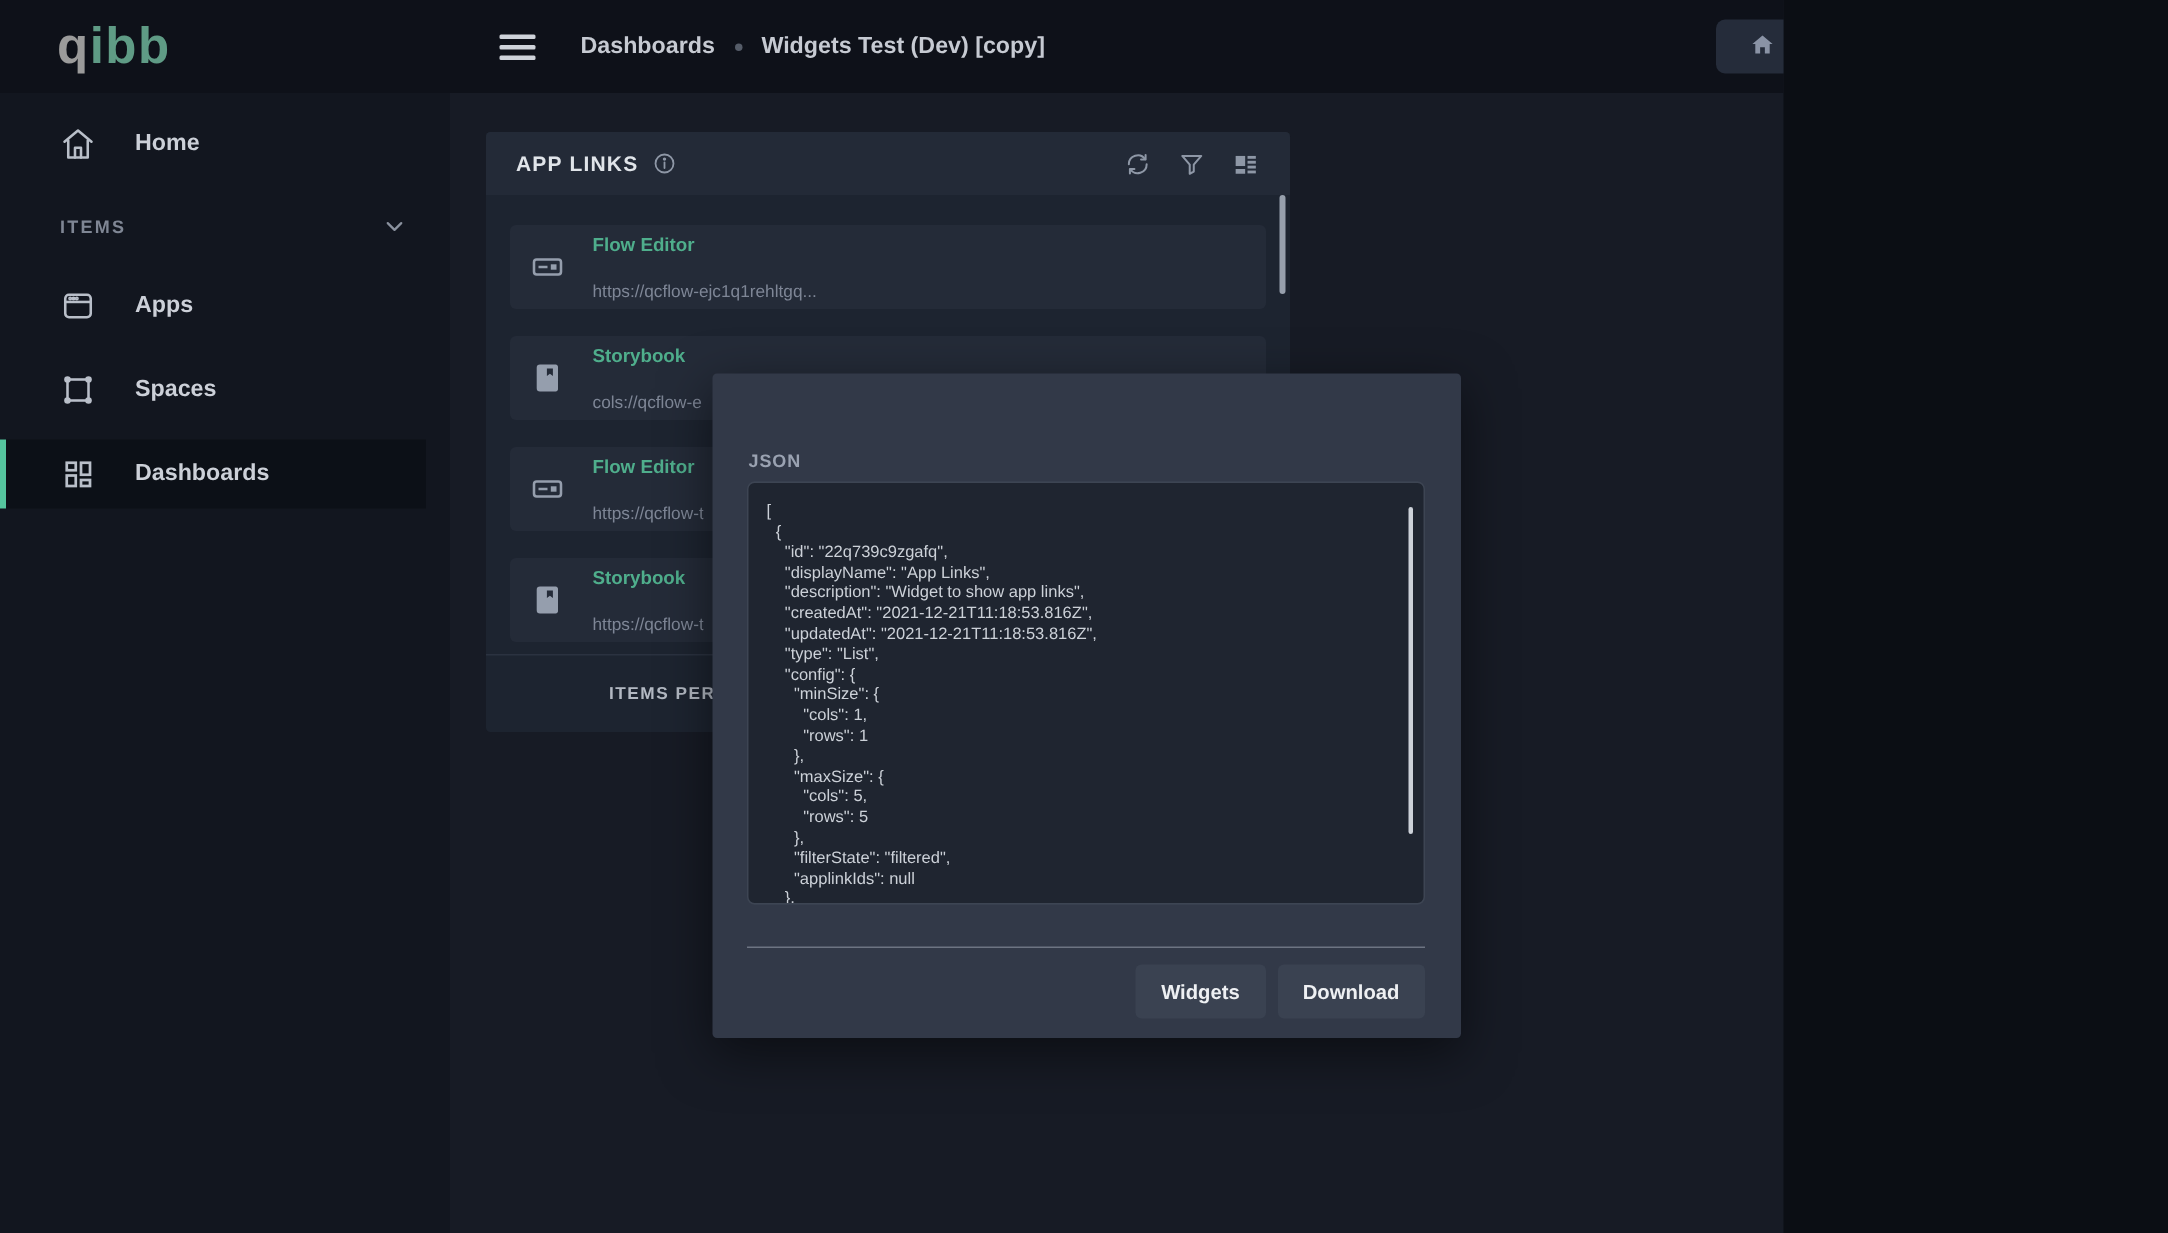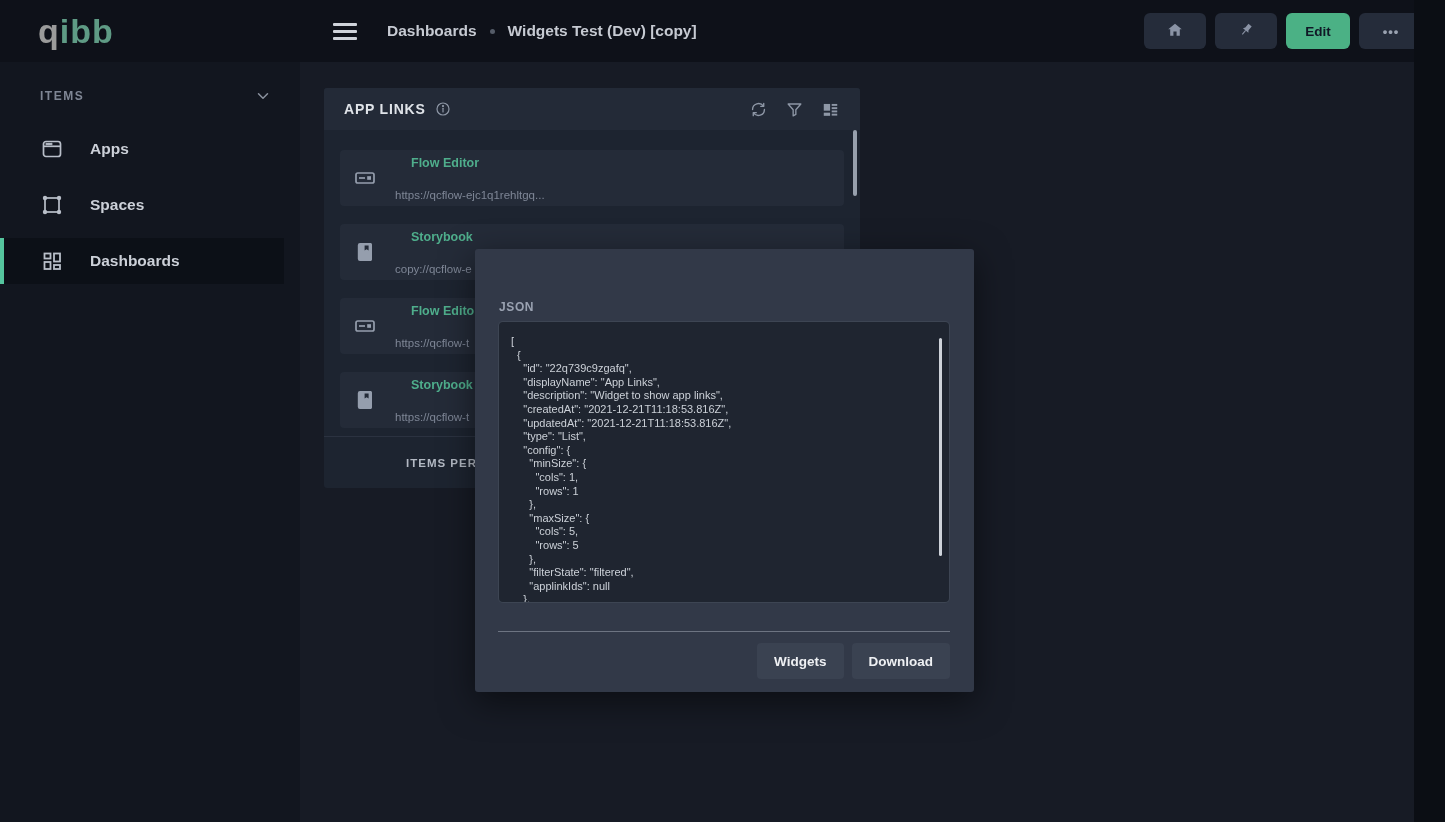--- a/index.html
+++ b/index.html
@@ -1,18 +1,18 @@
 <!DOCTYPE html>
 <html><head>
 <meta charset="utf-8">
 <style>
   * { margin:0; padding:0; box-sizing:border-box; }
   html,body { background:#0b0e14; }
   .stage {
-    position:relative; width:1414px; height:822px; overflow:hidden;
+    position:relative; width:1189px; height:822px; overflow:hidden;
     background:#171b25; font-family:"Liberation Sans", sans-serif;
   }
   
   .sidebar { position:absolute; left:0; top:0; width:300px; height:822px; background:#12161f; }
   .logo-area { height:62px; background:#0e1119; display:flex; align-items:center; padding-left:38px; cursor:pointer; }
   .logo { font-size:34px; font-weight:700; letter-spacing:1px; line-height:1; }
   .logo-q { color:#9b9b9b; }
   .logo-ibb { color:#5f9b85; }
   .nav-item {
     display:flex; align-items:center; height:42px; padding-left:40px; color:#ccd0d8;
@@ -62,21 +62,21 @@
   .picon { width:19px; height:19px; color:#8e97a6; cursor:pointer; }
   .panel-body { position:relative; height:306px; overflow:hidden; }
   .panel-scroll-thumb { position:absolute; right:3px; top:0; width:4px; height:66px; border-radius:2px; background:#97a0ad; cursor:pointer; }
   .row {
     height:56px; background:#242b38; border-radius:4px; margin:0 16px 18px 16px;
     display:flex; align-items:center; cursor:pointer;
   }
   .row:first-child { margin-top:20px; }
   .row .ricon { width:24px; height:24px; color:#959ead; margin-left:13px; flex:0 0 auto; }
   .row .rtext { margin-left:18px; overflow:hidden; }
-  .rname { color:#4fae8c; font-size:12.5px; font-weight:700;margin-left:16px; }
+  .rname { color:#4fae8c; font-size:12.5px; font-weight:700; }
   .rurl { color:#7e8696; font-size:11.5px; margin-top:19px; white-space:nowrap; }
   .panel-footer {
     height:52px; border-top:1px solid #2b3240; display:flex; align-items:center; padding-left:82px;
     color:#b3b9c3; font-size:11.5px; font-weight:700; letter-spacing:1px;
   }
   
   .modal {
     position:absolute; left:475px; top:249px; width:499px; height:443px; background:#323948;
     border-radius:3px; box-shadow:0 10px 34px rgba(0,0,0,0.5); z-index:10;
   }
@@ -106,20 +106,30 @@
 </head>
 <body>
 
 <div class="stage">
 
   <aside class="sidebar">
     <div class="logo-area">
       <div class="logo"><span class="logo-q">q</span><span class="logo-ibb">ibb</span></div>
     </div>
 
+    <div class="nav-item nav-home">
+      <span class="nicon">
+        <svg viewBox="0 0 24 24" fill="none" stroke="currentColor" stroke-width="1.7" stroke-linecap="round" stroke-linejoin="round">
+            <path d="M3 10.5 12 3l9 7.5"></path>
+            <path d="M5.5 9.6V21h13V9.6"></path>
+            <path d="M10 21v-6.5h4V21"></path>
+          </svg>
+      </span>
+      <span>Home</span>
+    </div>
 
     <div class="section-header">
       <span>ITEMS</span>
       <span class="chev">
         <svg viewBox="0 0 24 24" fill="none" stroke="currentColor" stroke-width="2" stroke-linecap="round" stroke-linejoin="round">
             <path d="M6 9l6 6 6-6"></path>
           </svg>
       </span>
     </div>
 
@@ -245,21 +255,21 @@
       </div>
       <div class="row">
         <span class="ricon">
           <svg viewBox="0 0 24 24" fill="currentColor">
               <path d="M7 3h10.5c.8 0 1.5.7 1.5 1.5v15c0 .8-.7 1.5-1.5 1.5H7a2.2 2.2 0 0 1-2.2-2.2V5.2A2.2 2.2 0 0 1 7 3z"></path>
               <path d="M11.6 5.6h4v5l-2-1.4-2 1.4z" fill="#242b38"></path>
             </svg>
         </span>
         <span class="rtext">
           <div class="rname">Storybook</div>
-          <div class="rurl">copy://qcflow-e</div>
+          <div class="rurl">cols://qcflow-e</div>
         </span>
       </div>
       <div class="row">
         <span class="ricon">
           <svg viewBox="0 0 24 24" fill="none" stroke="currentColor" stroke-width="1.7">
               <rect x="3" y="7" width="18" height="10" rx="1.8"></rect>
               <line x1="6" y1="12" x2="12" y2="12"></line>
               <rect x="14.2" y="10.2" width="3.8" height="3.6" fill="currentColor" stroke="none"></rect>
             </svg>
         </span>

